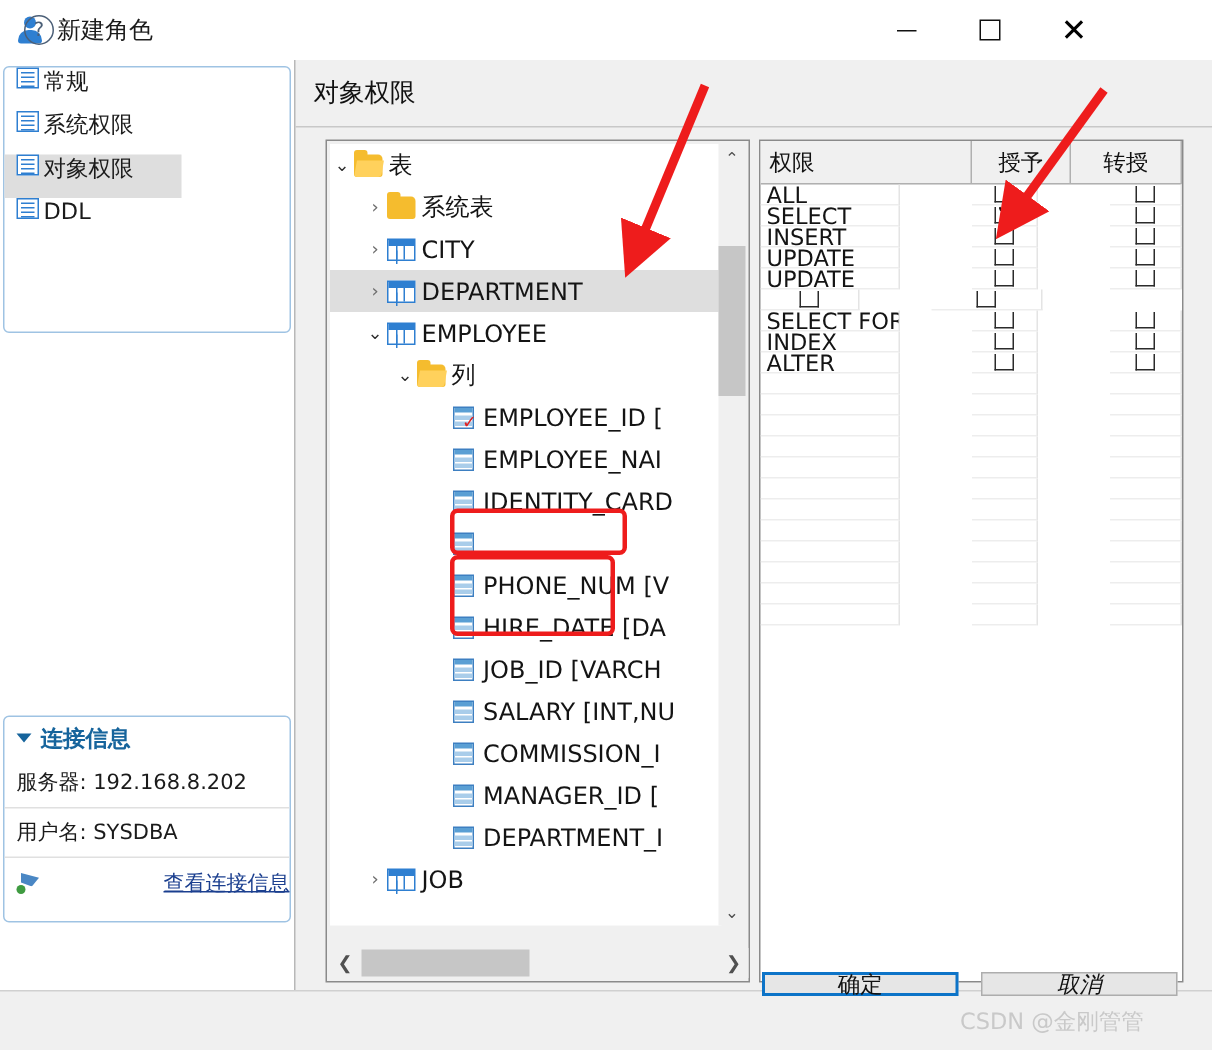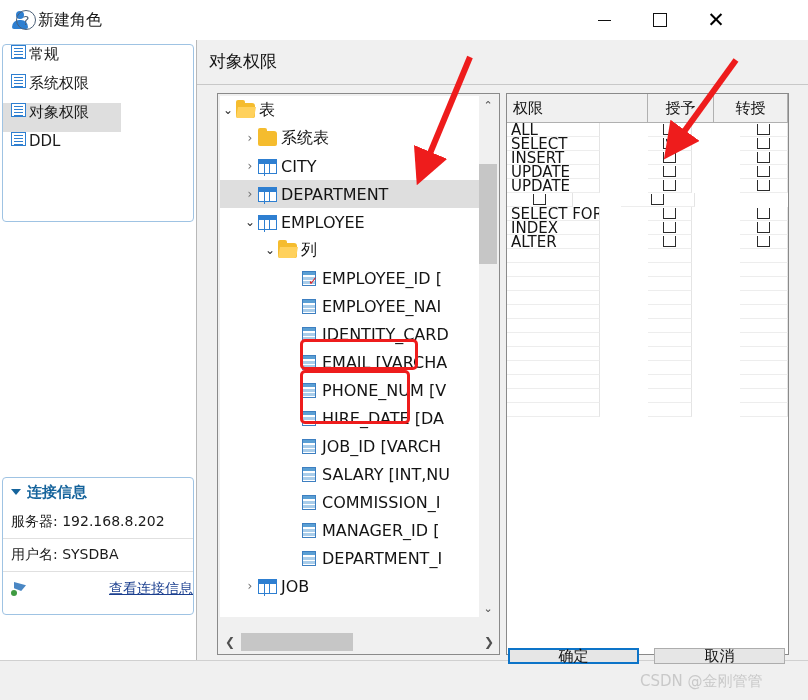--- a/index.html
+++ b/index.html
@@ -308,21 +308,21 @@
   }
   .btn {
     position: absolute; top: 648px;
     height: 16px;
     background: #e6e6e6; border: 1px solid #adadad;
     font-size: 15px; color: #111;
     display: flex; align-items: center; justify-content: center;
     font-family: "DejaVu Sans", sans-serif;
   }
   .btn.ok { left: 508px; width: 131px; border: 2px solid #0d74c8; }
-  .btn.cancel { left: 654px; width: 131px; }
+  .btn.cancel { left: 654px; width: 131px; font-style: italic; }
 
   
   .anno { position: absolute; pointer-events: none; }
   .hl-box {
     position: absolute; border: 3px solid #ee1c1c; border-radius: 5px;
   }
   .watermark {
     position: absolute; left: 640px; top: 672px;
     font-size: 15px; color: #c9c9c9;
     font-family: "DejaVu Sans", sans-serif;
@@ -436,21 +436,20 @@
             <span>EMPLOYEE_NAI</span>
           </div>
           <div class="tnode ind3">
             <span class="chev"></span>
             <span class="ic ic-col"></span>
             <span>IDENTITY_CARD</span>
           </div>
           <div class="tnode ind3">
             <span class="chev"></span>
             <span class="ic ic-col"></span>
-            <span>EMAIL [VARCHA</span>
           </div>
           <div class="tnode ind3">
             <span class="chev"></span>
             <span class="ic ic-col"></span>
             <span>PHONE_NUM [V</span>
           </div>
           <div class="tnode ind3">
             <span class="chev"></span>
             <span class="ic ic-col"></span>
             <span>HIRE_DATE [DA</span>

